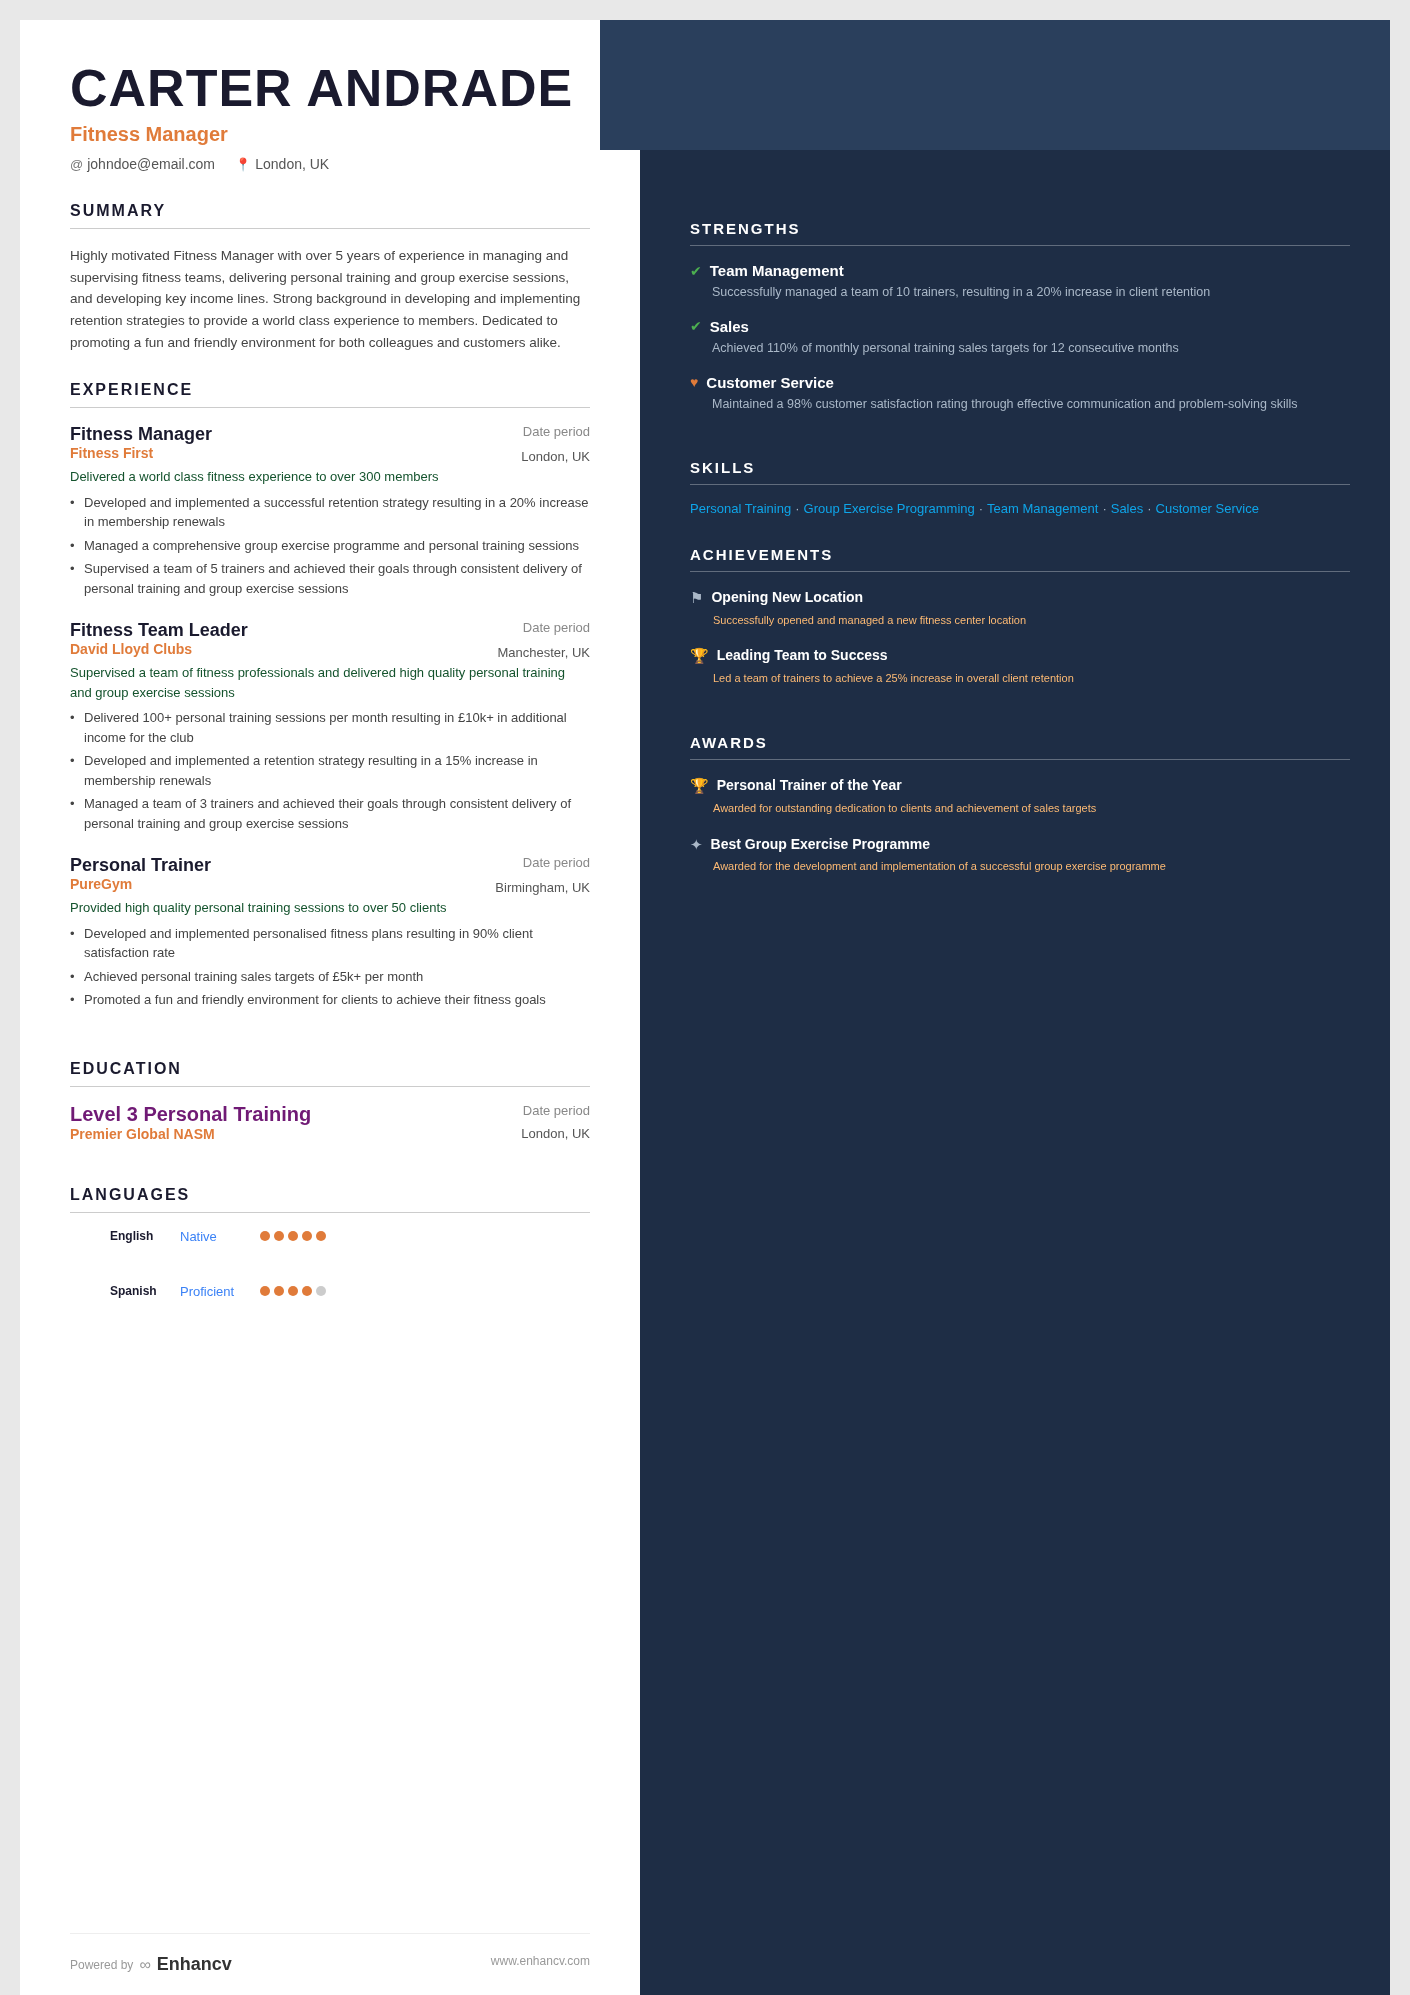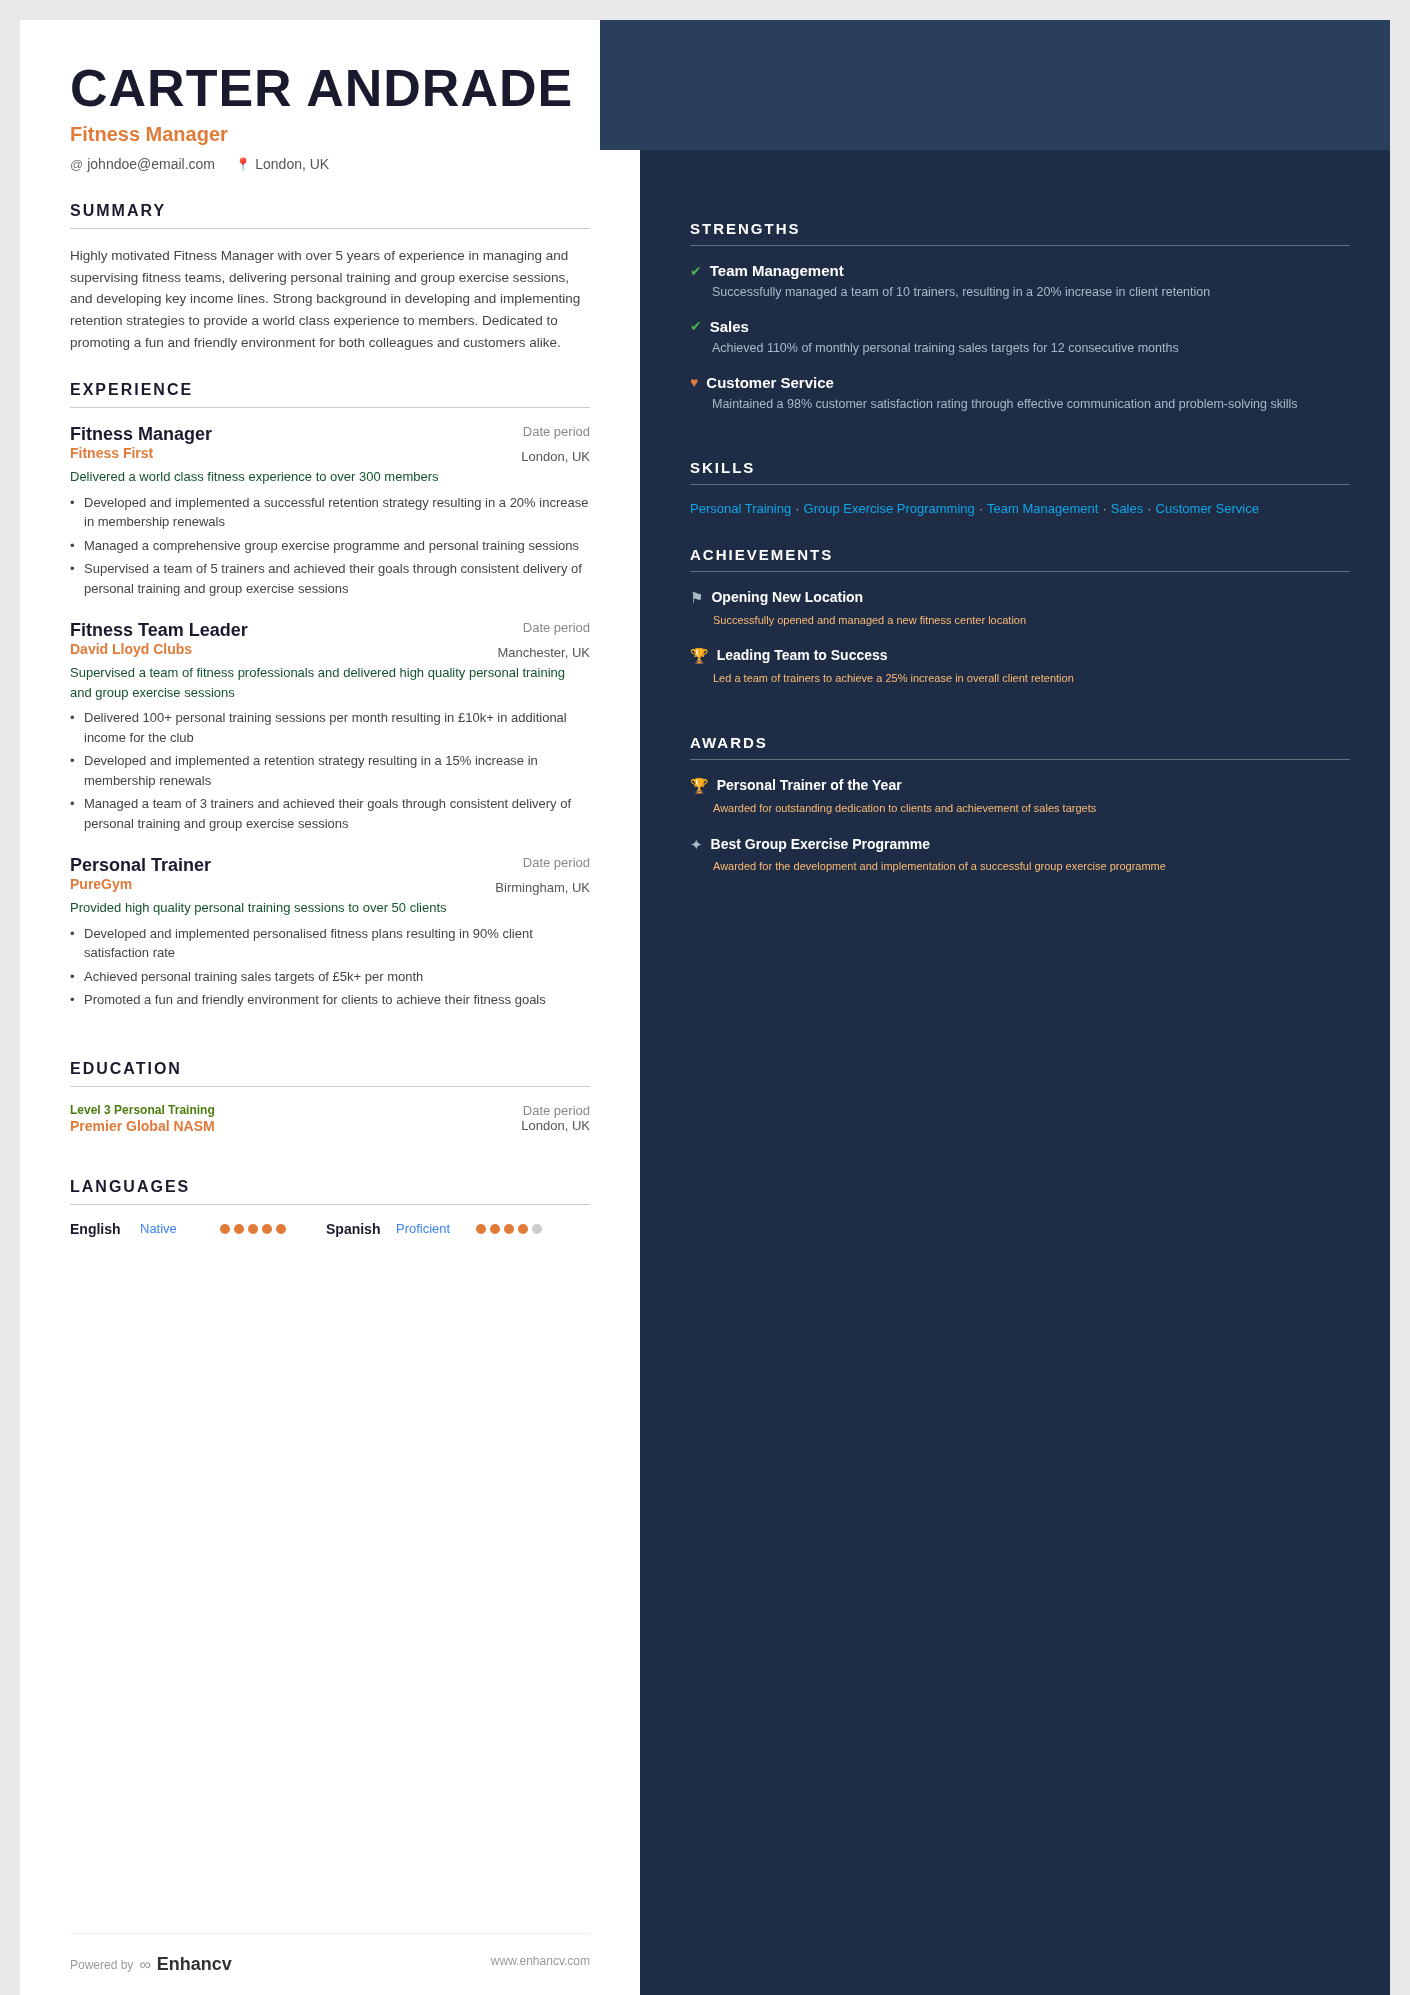--- a/index.html
+++ b/index.html
@@ -167,23 +167,23 @@
 
     
     .edu-item {
       margin-bottom: 16px;
     }
     .edu-header {
       display: flex;
       justify-content: space-between;
     }
     .edu-degree {
-      font-size: 12px;
+      font-size: 20px;
       font-weight: 700;
-      color: #4d7c0f;
+      color: #701a75;
     }
     .edu-date {
       font-size: 13px;
       color: #888;
     }
     .edu-school-row {
       display: flex;
       justify-content: space-between;
     }
     .edu-school {
@@ -201,24 +201,25 @@
       display: flex;
       gap: 40px;
       flex-wrap: wrap;
     }
     .lang-item {
       display: flex;
       align-items: center;
       gap: 10px;
     }
     .lang-name {
-      font-size: 14px;
+      font-size: 12px;
       color: #1a1a2e;
       font-weight: 600;
       min-width: 60px;
+      margin-left: 40px;
     }
     .lang-level {
       font-size: 13px;
       color: #3b82f6;
       min-width: 70px;
     }
     .lang-dots {
       display: flex;
       gap: 4px;
     }

